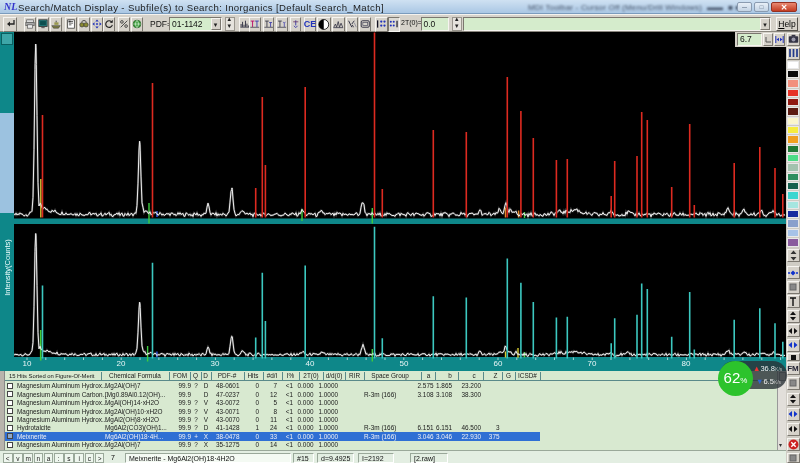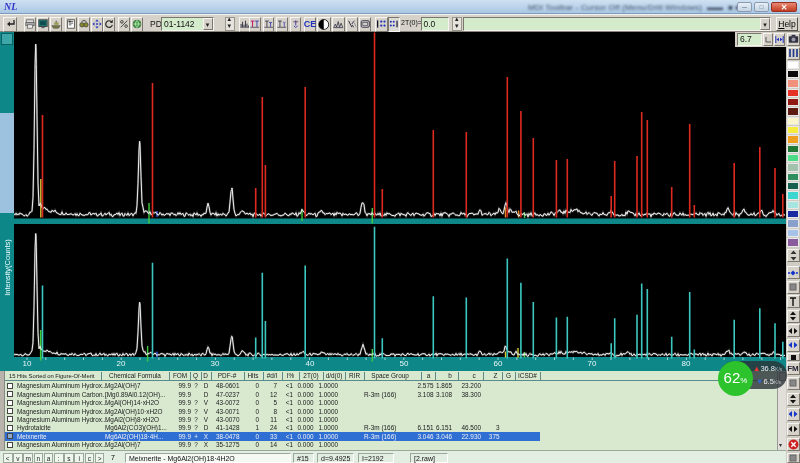--- a/index.html
+++ b/index.html
@@ -38,20 +38,21 @@
 .sfield { position:absolute; top:1.5px; height:10px; border:1px solid; border-color:#9aa89a #fff #fff #9aa89a; font-size:7px; line-height:9px; color:#111; padding-left:3px; }
 .rb { position:absolute; left:786.5px; width:13px; background:#d6d2ca; border:1px solid; border-color:#f6f4f0 #7b776f #7b776f #f6f4f0; display:flex; align-items:center; justify-content:center; }
 .ov62 { position:absolute; left:720px; top:361px; width:67px; height:28px; background:rgba(42,50,55,0.8); border-radius:14px; }
 .c62 { position:absolute; left:718px; top:361px; width:35px; height:35px; border-radius:50%; background:#2cc32c; color:#fff; text-align:center; font-size:15px; line-height:34px; }
 .ovt { position:absolute; font-size:7.5px; color:#f0f0f0; }
 </style></head>
 <body>
 <div id="win">
   <div class="titlebar">
     <div class="ticon">NL</div>
+    <div class="ttxt">Search/Match Display - Subfile(s) to Search: Inorganics [Default Search_Match]</div>
     <div class="ghost">MDI Toolbar - Cursor Off (Menu/Drill Windows) &nbsp;▬▬ &nbsp;■ ■</div>
     <div class="wbtn" style="left:737px;width:15px;color:#55677e;font-size:7px;text-align:center;line-height:9px">─</div>
     <div class="wbtn" style="left:754px;width:15px;color:#55677e;font-size:6px;text-align:center;line-height:9px">□</div>
     <div class="wbtn wx" style="left:771px;width:26px">✕</div>
   </div>
   <div class="toolbar">
       <div class="tb " style="left:3px;width:14px">
         <svg width="12" height="12" viewBox="0 0 12 12">
           <path d="M10 2v4H4" fill="none" stroke="#222" stroke-width="1.3"></path>
           <path d="M6 3.5 3 6l3 2.5z" fill="#222"></path>
@@ -111,21 +112,21 @@
           <circle cx="8.5" cy="8.5" r="1.6" fill="none" stroke="#333"></circle>
         </svg>
       </div>
       <div class="tb " style="left:131px;width:12px">
         <svg width="12" height="12" viewBox="0 0 12 12">
           <circle cx="6" cy="6" r="4.6" fill="#3f9f3f" stroke="#1c5c1c" stroke-width="0.9"></circle>
           <path d="M1.5 6h9M6 1.5a7 7 0 0 1 0 9M6 1.5a7 7 0 0 0 0 9" fill="none" stroke="#d8f0d8" stroke-width="0.8"></path>
         </svg>
       </div>
       <div class="tlab" style="left:150px">PDF=</div>
-      <div class="combo" style="left:161px;width:52.5px">
+      <div class="combo" style="left:169px;width:52.5px">
         <span style="padding-left:2px">01-1142</span>
         <span class="dd">▾</span>
       </div>
       <div class="spin" style="left:224.5px"></div>
       <div class="tb " style="left:238.5px;width:11.5px">
         <svg width="13" height="12" viewBox="0 0 13 12">
           <path d="M1.5 10V6M3.5 10V3M5.5 10V7M7.5 10V1.5M9.5 10V5.5M11.5 10V8" stroke="#334" stroke-width="1.3"></path>
           <path d="M0.5 10.5h12" stroke="#334" stroke-width="1"></path>
         </svg>
       </div>

